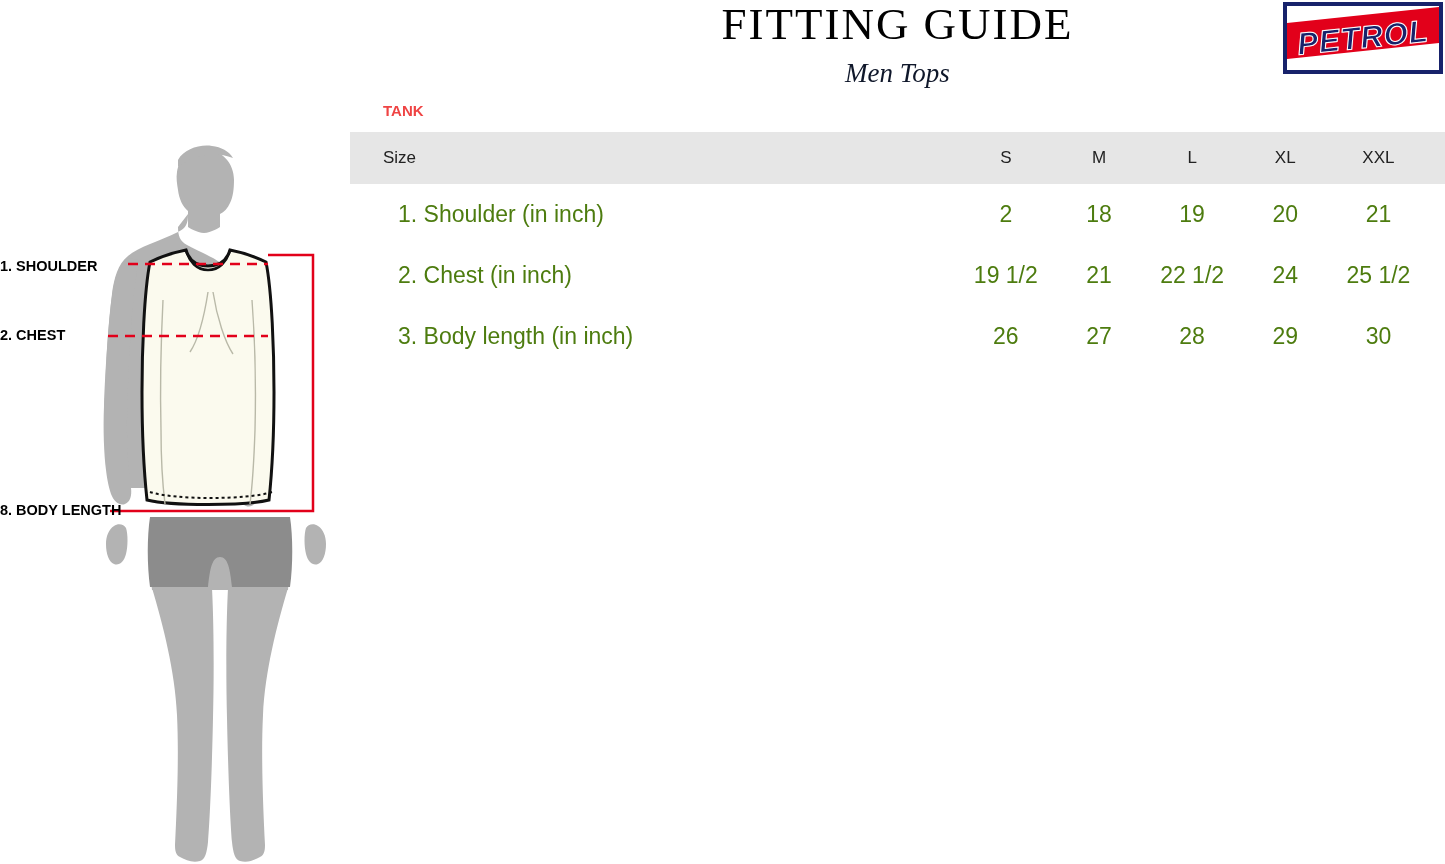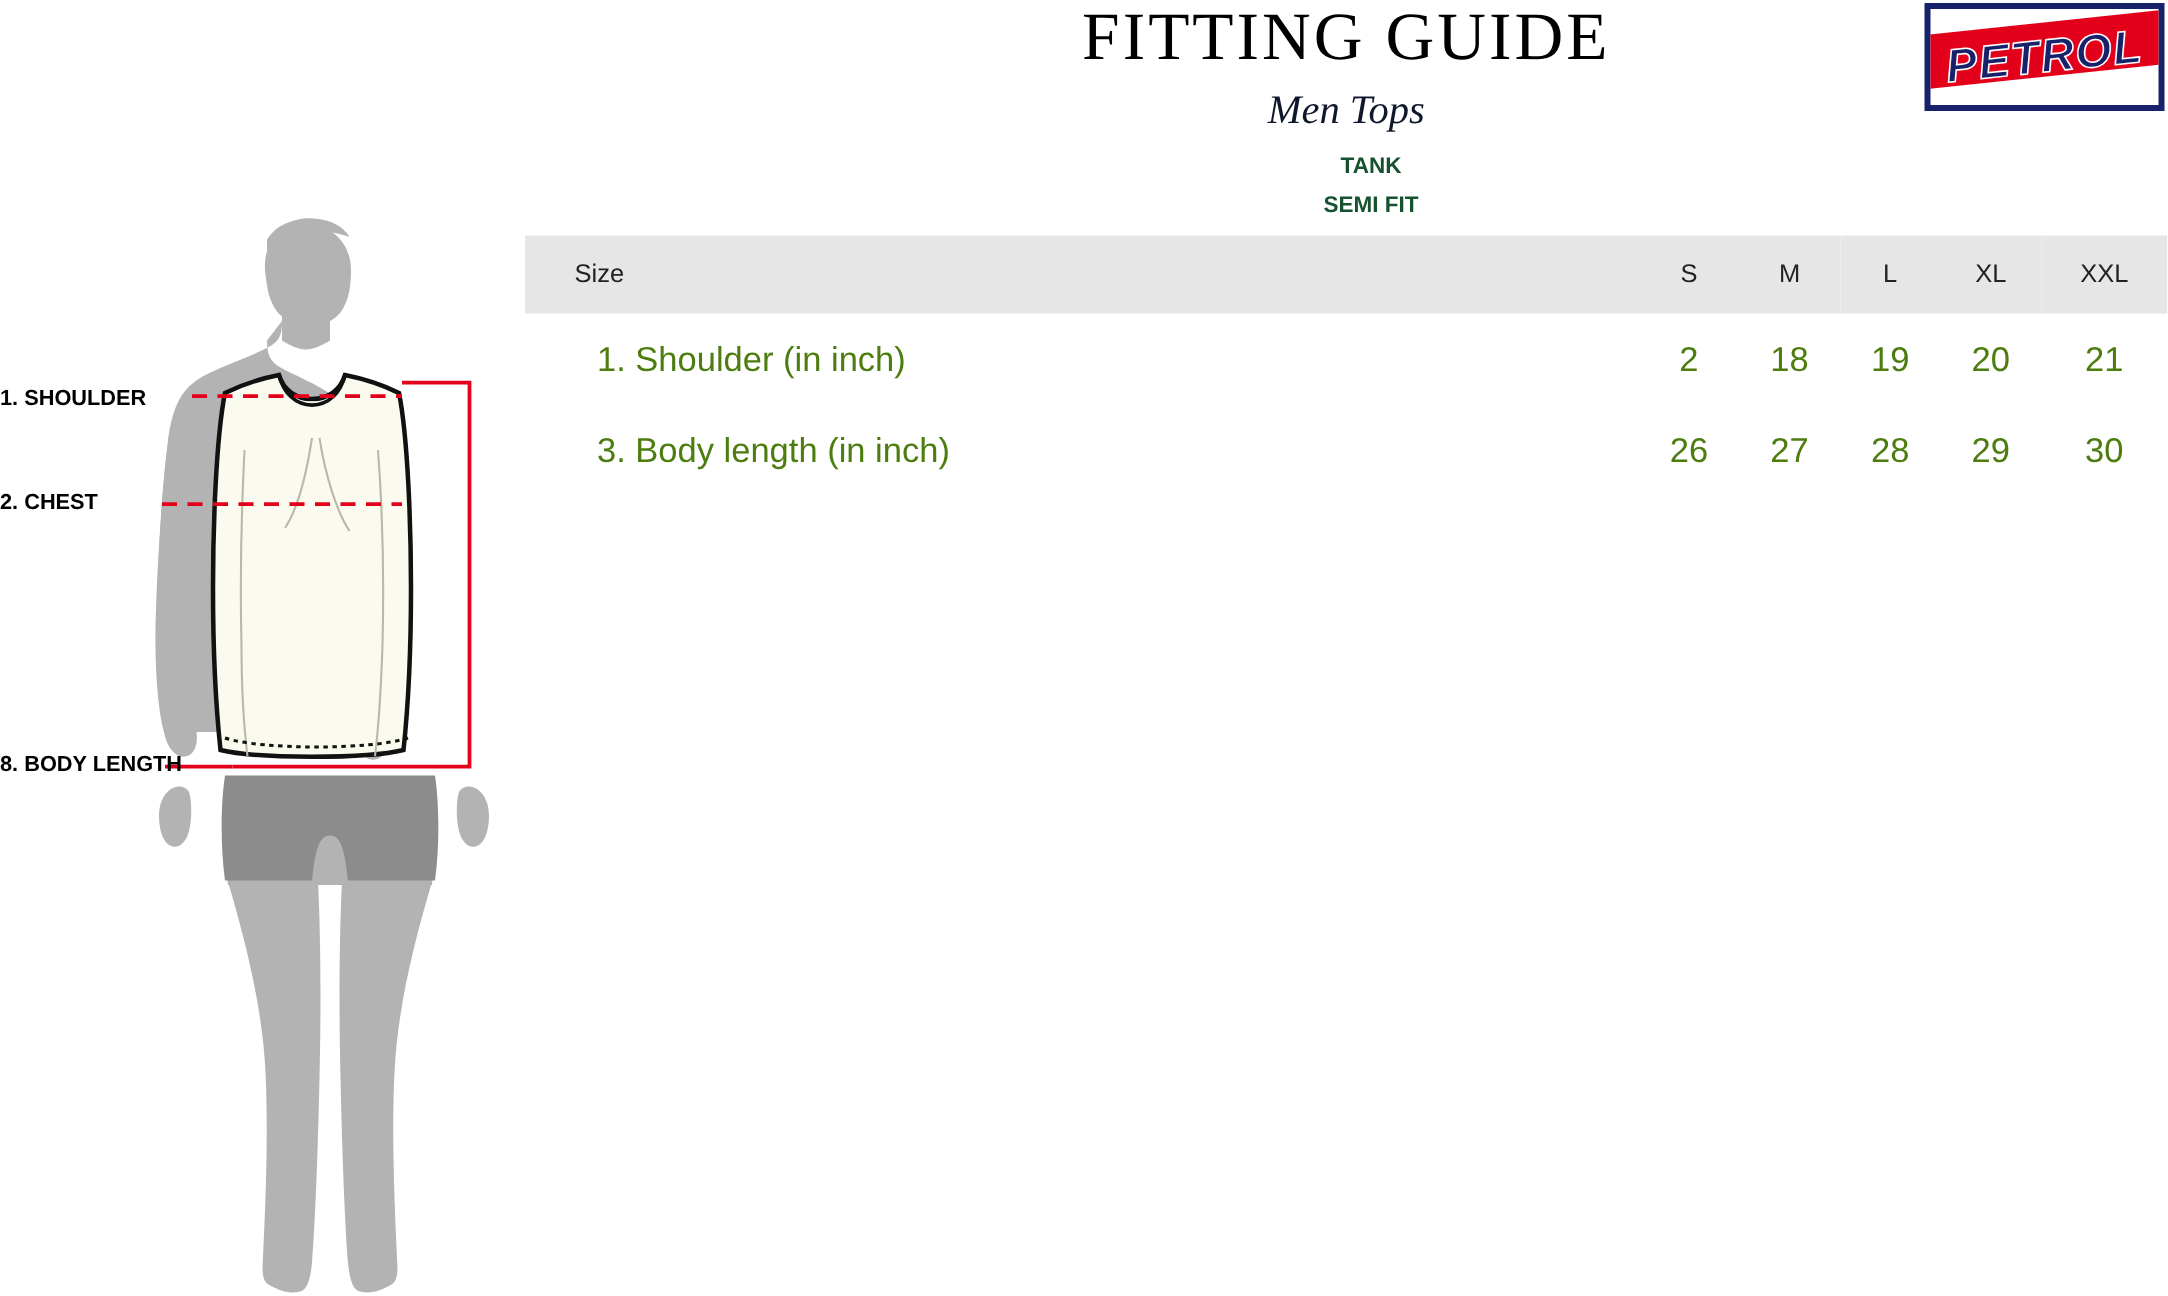--- a/index.html
+++ b/index.html
@@ -87,22 +87,21 @@
     position: absolute;
     left: 350px;
     top: 98px;
     width: 1095px;
   }
   .fit-label {
     font-size: 15px;
     font-weight: bold;
     line-height: 1.7;
     padding-left: 33px;
-    color: #14532d;
-    text-align: center;
+    color: #ef4444;
   }
   table.size-table {
     width: 100%;
     border-collapse: collapse;
     margin-top: 8px;
   }
   table.size-table thead tr {
     background: #e6e6e6;
   }
   table.size-table th {
@@ -207,21 +206,20 @@
     </g>
   </svg>
 
   <div class="callout callout-shoulder">1. SHOULDER</div>
   <div class="callout callout-chest">2. CHEST</div>
   <div class="callout callout-body">8. BODY LENGTH</div>
 </div>
 
 <div class="table-wrap">
   <div class="fit-label">TANK</div>
-  <div class="fit-label">SEMI FIT</div>
 
   <table class="size-table">
     <thead>
       <tr>
         <th class="col-label">Size</th>
         <th>S</th>
         <th>M</th>
         <th>L</th>
         <th>XL</th>
         <th>XXL</th>
@@ -230,20 +228,28 @@
     <tbody>
       <tr>
         <td class="col-label">1. Shoulder (in inch)</td>
         <td>2</td>
         <td>18</td>
         <td>19</td>
         <td>20</td>
         <td>21</td>
       </tr>
       <tr>
+        <td class="col-label">2. Chest (in inch)</td>
+        <td>19 1/2</td>
+        <td>21</td>
+        <td>22 1/2</td>
+        <td>24</td>
+        <td>25 1/2</td>
+      </tr>
+      <tr>
         <td class="col-label">3. Body length (in inch)</td>
         <td>26</td>
         <td>27</td>
         <td>28</td>
         <td>29</td>
         <td>30</td>
       </tr>
     </tbody>
   </table>
 </div>

